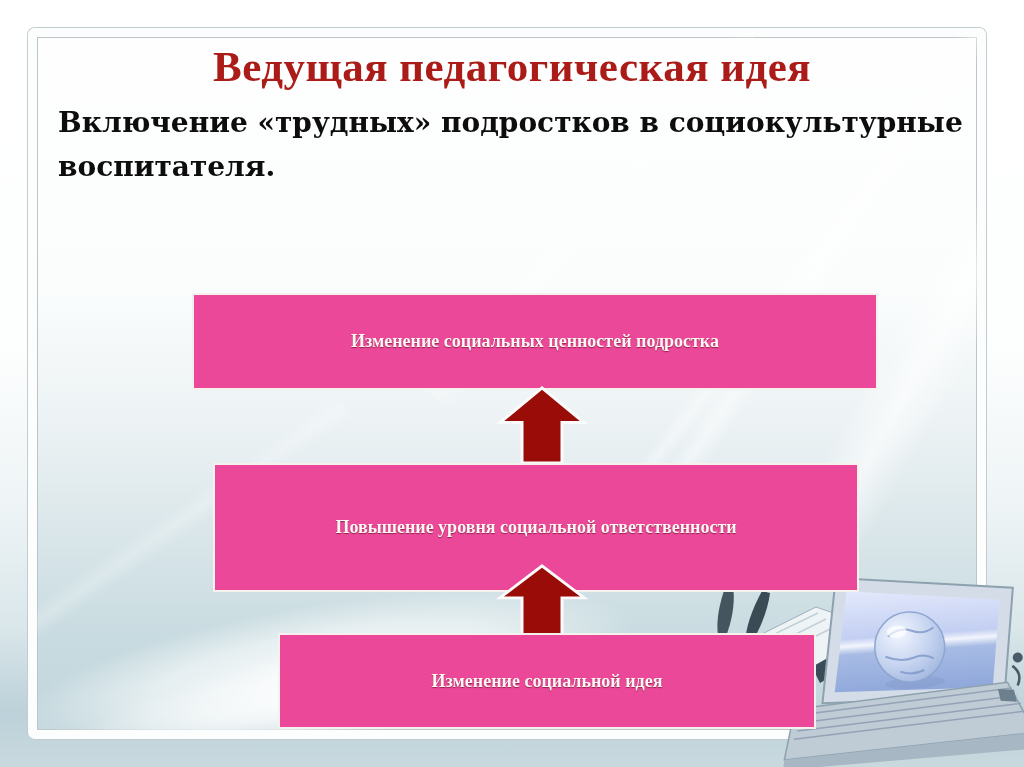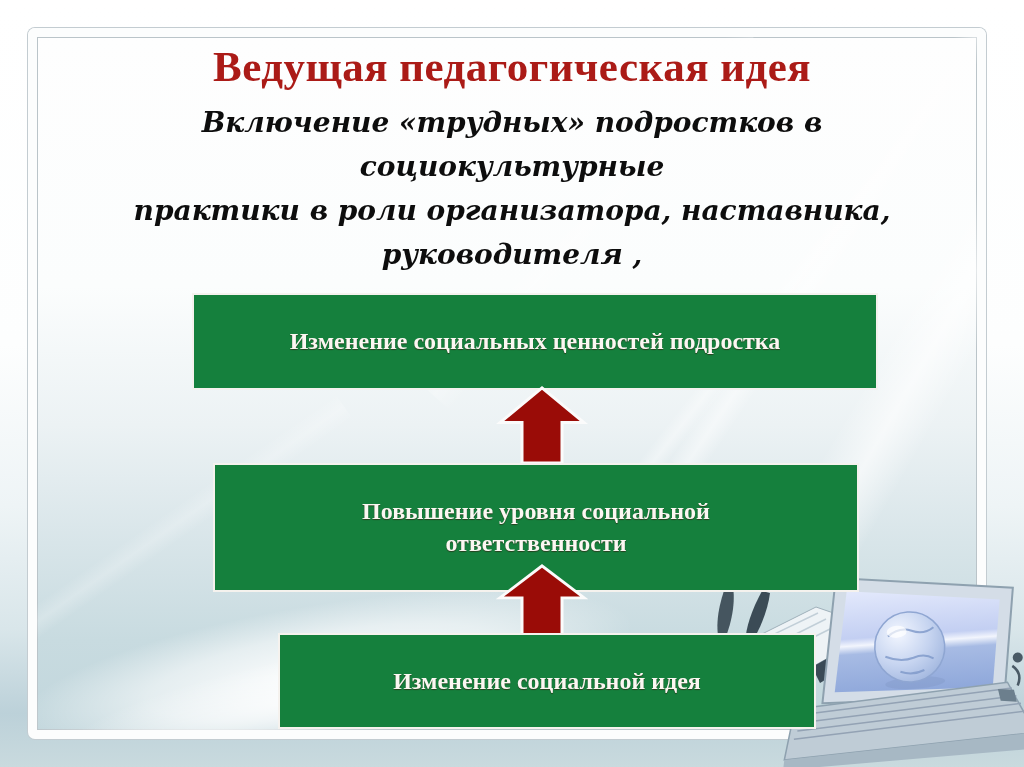--- a/index.html
+++ b/index.html
@@ -30,27 +30,27 @@
   .s2 { right:120px; top:-80px; width:34px; height:560px; transform:rotate(34deg); opacity:.6; }
   .s3 { right:230px; top:60px;  width:24px; height:520px; transform:rotate(38deg); opacity:.5; }
   .s4 { right:360px; top:-60px; width:46px; height:480px; transform:rotate(42deg); opacity:.35; }
   .s5 { left:120px; top:280px; width:30px; height:420px; transform:rotate(55deg); opacity:.3; }
 
   .title {
     position:absolute; top:42px; left:40px; right:40px; text-align:center;
     font-size:43px; font-weight:bold; color:#AB1B17; letter-spacing:.5px; z-index:2;
   }
   .subtitle {
-    position:absolute; top:101px; left:58px; right:58px; text-align:center;
-    font-family:"DejaVu Serif", serif; font-style:italic; font-weight:bold;
+    position:absolute; top:101px; left:58px; right:58px; 
+    font-family:"DejaVu Serif", serif; font-weight:bold;
     font-size:28px; line-height:44px; color:#0d0d0d; z-index:2;
   }
   .rbox {
-    position:absolute; background:#15803d; border:2px solid #f5f2ee; box-sizing:border-box;
-    color:#FBF7F2; font-weight:bold; font-size:24px; z-index:4;
+    position:absolute; background:#ec4899; border:2px solid #f5f2ee; box-sizing:border-box;
+    color:#FBF7F2; font-weight:bold; font-size:18px; z-index:4;
     display:flex; align-items:center; justify-content:center; text-align:center;
     text-shadow: 0 1px 1px rgba(60,0,0,.5);
   }
   .box1 { left:192px; top:293px; width:686px; height:97px; }
   .box2 { left:213px; top:463px; width:646px; height:129px; padding:0 100px; line-height:1.3; }
   .box3 { left:278px; top:633px; width:538px; height:96px; }
   .arrow { position:absolute; z-index:4; }
   .a1 { left:496px; top:386px; }
   .a2 { left:496px; top:564px; }
   .laptop { position:absolute; left:700px; top:545px; z-index:3; }
@@ -65,21 +65,20 @@
   <div class="streak s2"></div>
   <div class="streak s3"></div>
   <div class="streak s4"></div>
   <div class="streak s5"></div>
 </div>
 
 <div class="title">Ведущая педагогическая идея</div>
 
 <div class="subtitle">
   <div>Включение «трудных» подростков в социокультурные</div>
-  <div>практики в роли организатора, наставника, руководителя ,</div>
   <div>воспитателя.</div>
 </div>
 
 <svg class="laptop" width="324" height="222" viewBox="0 0 324 222">
   <defs>
     <linearGradient id="sky" x1="0" y1="0" x2="0" y2="1">
       <stop offset="0" stop-color="#e3e9fc"></stop>
       <stop offset="0.45" stop-color="#c3cff2"></stop>
       <stop offset="0.52" stop-color="#f2f5fd"></stop>
       <stop offset="0.6" stop-color="#a7bbe4"></stop>

